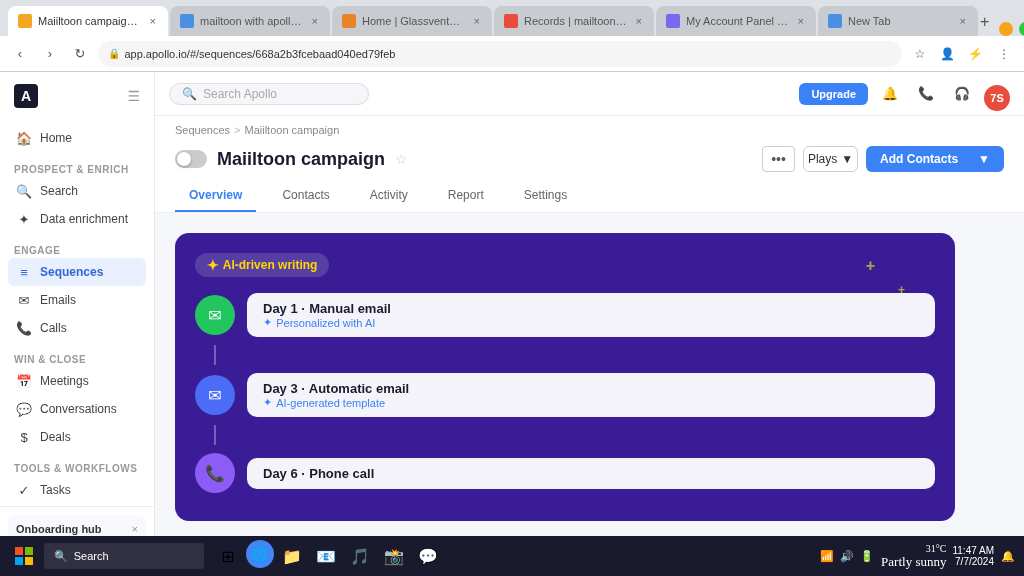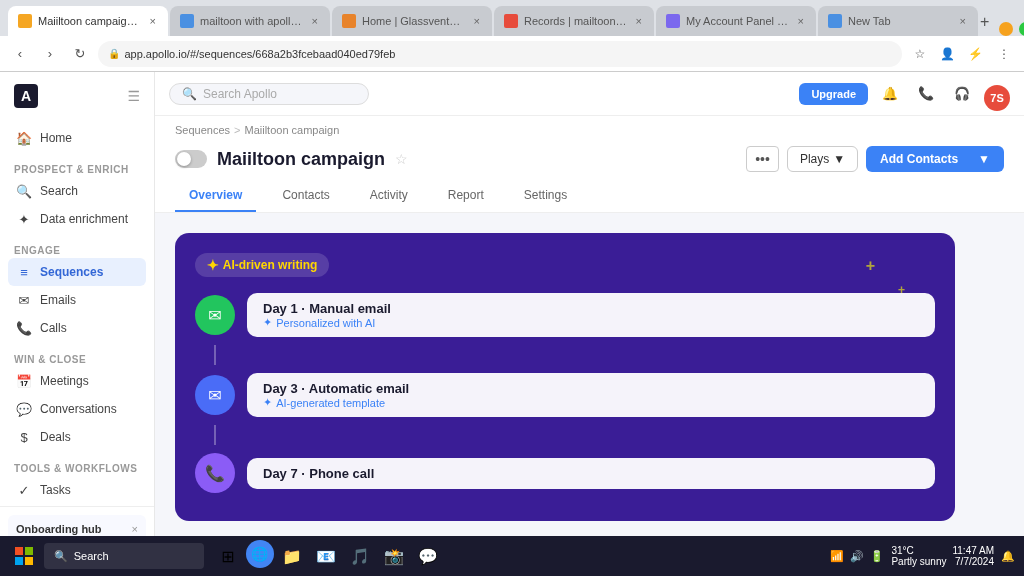--- a/index.html
+++ b/index.html
@@ -60,21 +60,21 @@
     .breadcrumb-sep { color: #bbb; }
     .breadcrumb-link { color: #888; cursor: pointer; }
     .page-title-row { display: flex; align-items: center; gap: 10px; padding: 6px 0 8px; }
     .toggle-switch { width: 32px; height: 18px; background: #ccc; border-radius: 9px; position: relative; cursor: pointer; }
     .toggle-switch.off { background: #ccc; }
     .toggle-knob { width: 14px; height: 14px; background: #fff; border-radius: 50%; position: absolute; top: 2px; left: 2px; box-shadow: 0 1px 3px rgba(0,0,0,0.3); }
     .page-title { font-size: 18px; font-weight: 700; color: #1a1a2e; }
     .star-icon { color: #ccc; font-size: 14px; cursor: pointer; }
     .page-title-actions { margin-left: auto; display: flex; gap: 8px; align-items: center; }
     .btn-dots { background: none; border: 1px solid #ccc; border-radius: 4px; padding: 4px 8px; cursor: pointer; color: #555; font-size: 14px; }
-    .btn-plays { background: none; border: 1px solid #ccc; border-radius: 6px; padding: 5px 12px; cursor: pointer; color: #333; font-size: 12px; display: flex; align-items: center; gap: 4px; }
+    .btn-plays { background: none; border: 1px solid #ccc; border-radius: 6px; padding: 5px 4px; cursor: pointer; color: #333; font-size: 12px; display: flex; align-items: center; gap: 4px; }
     .btn-add-contacts { background: #3b82f6; color: #fff; border: none; border-radius: 6px; padding: 6px 14px; cursor: pointer; font-size: 12px; display: flex; align-items: center; gap: 20px; font-weight: 600; }
     .nav-tabs { display: flex; gap: 12px; align-items: flex-end; }
     .nav-tab { padding: 8px 14px; font-size: 12px; color: #666; cursor: pointer; border-bottom: 2px solid transparent; }
     .nav-tab.active { color: #3b82f6; border-bottom: 2px solid #3b82f6; font-weight: 600; }
 
     
     .content-area { padding: 20px; max-width: 820px; }
 
     
     .sequence-card { background: #3a1d96; border-radius: 14px; padding: 20px; margin-bottom: 24px; position: relative; overflow: hidden; }
@@ -102,21 +102,21 @@
     
     .taskbar { height: 40px; background: #1a1a2e; display: flex; align-items: center; padding: 0 8px; gap: 4px; position: fixed; bottom: 0; width: 1024px; }
     .taskbar-start { width: 32px; height: 32px; display: flex; align-items: center; justify-content: center; cursor: pointer; }
     .taskbar-search { background: rgba(255,255,255,0.1); border-radius: 4px; height: 26px; display: flex; align-items: center; padding: 0 10px; gap: 6px; color: #fff; font-size: 11px; width: 160px; }
     .taskbar-apps { display: flex; gap: 2px; margin-left: 4px; }
     .taskbar-app { width: 32px; height: 32px; border-radius: 4px; display: flex; align-items: center; justify-content: center; cursor: pointer; font-size: 16px; }
     .taskbar-right { margin-left: auto; display: flex; align-items: center; gap: 6px; color: #fff; font-size: 10px; }
     .system-tray { display: flex; gap: 4px; align-items: center; }
     .tray-icon { width: 16px; height: 16px; display: flex; align-items: center; justify-content: center; font-size: 11px; color: #ddd; }
     .clock { text-align: right; font-size: 10px; color: #fff; }
-    .weather { font-size: 10px; color: #fff; text-align: left; }
+    .weather { font-size: 10px; color: #fff; text-align: right; font-family: Liberation Serif, serif; }
 
     
     .apollo-search { background: #f5f6fa; border: 1px solid #ddd; border-radius: 16px; padding: 3px 12px; display: flex; align-items: center; gap: 6px; font-size: 12px; color: #888; width: 200px; }
     .btn-upgrade { background: #3b82f6; color: #fff; border: none; border-radius: 6px; padding: 5px 12px; font-size: 11px; font-weight: 600; cursor: pointer; margin-left: 38px; }
     .icon-btn { width: 28px; height: 28px; border-radius: 50%; display: flex; align-items: center; justify-content: center; cursor: pointer; color: #555; font-size: 13px; }
     .avatar-circle { width: 26px; height: 26px; border-radius: 50%; background: #e74c3c; display: flex; align-items: center; justify-content: center; color: #fff; font-size: 11px; font-weight: bold; cursor: pointer; margin-top: 8px; }
 
     .app-header { background: #fff; height: 44px; display: flex; align-items: center; padding: 0 14px; gap: 10px; border-bottom: 1px solid #eee; }
   </style>
 </head>
@@ -362,21 +362,21 @@
               </div>
             </div>
           </div>
           <div class="step-connector"></div>
 
           <div class="step-item">
             <div class="step-icon-wrap purple">
               <span class="step-icon">📞</span>
             </div>
             <div class="step-content">
-              <div class="step-title">Day 7 · Phone call</div>
+              <div class="step-title">Day 6 · Phone call</div>
             </div>
           </div>
         </div>
 
         <div class="supercharge-section">
           <h2 class="supercharge-title">Supercharge your workflow with sequences</h2>
 
         </div>
 
       </div>
@@ -407,21 +407,21 @@
     <div class="taskbar-app">💬</div>
   </div>
   <div class="taskbar-right">
     <div class="system-tray">
       <div class="tray-icon">📶</div>
       <div class="tray-icon">🔊</div>
       <div class="tray-icon">🔋</div>
     </div>
     <div class="weather">
       <div>31°C</div>
-      <div style="font-size:10px;">Partly sunny</div>
+      <div style="font-size:13px;">Partly sunny</div>
     </div>
     <div class="clock">
       <div>11:47 AM</div>
       <div>7/7/2024</div>
     </div>
     <div class="tray-icon">🔔</div>
   </div>
 </div>
 
 </body></html>

